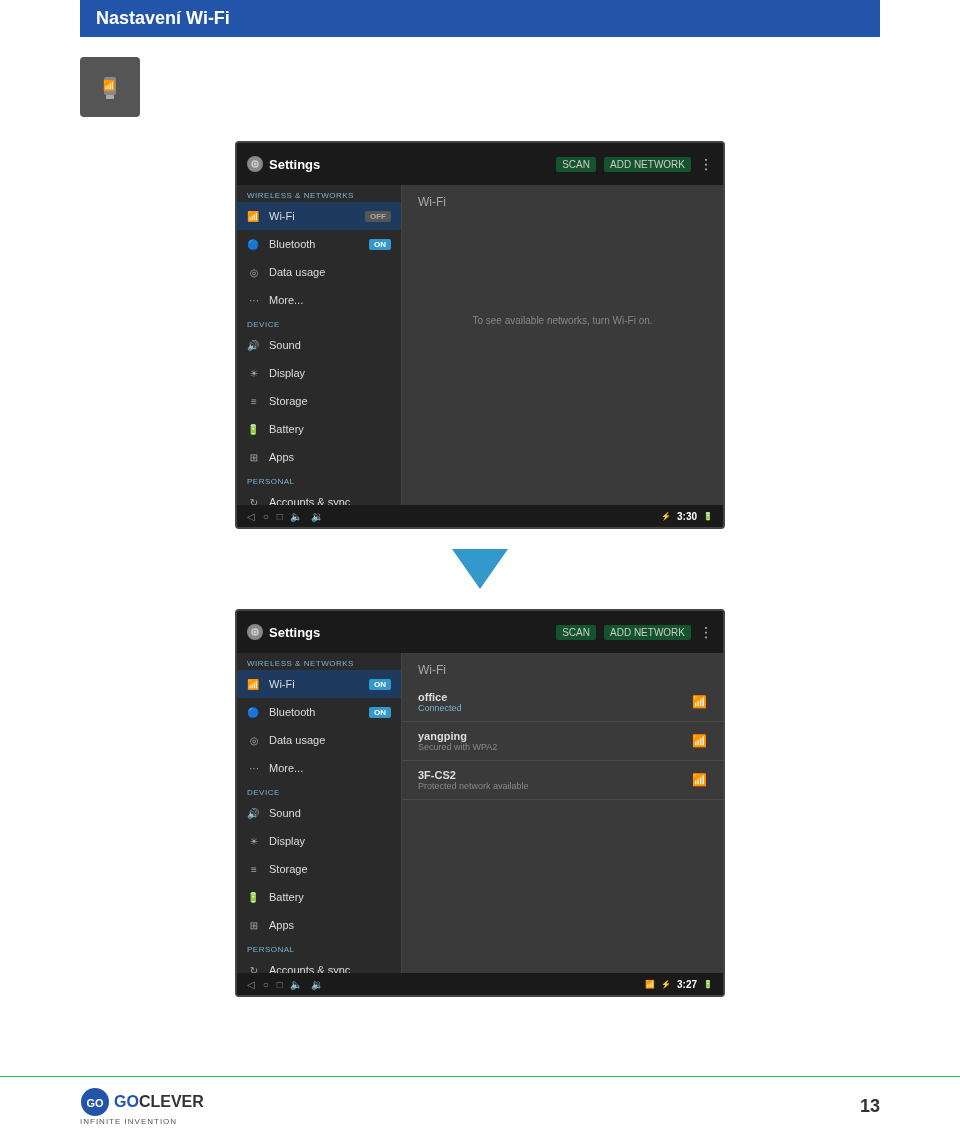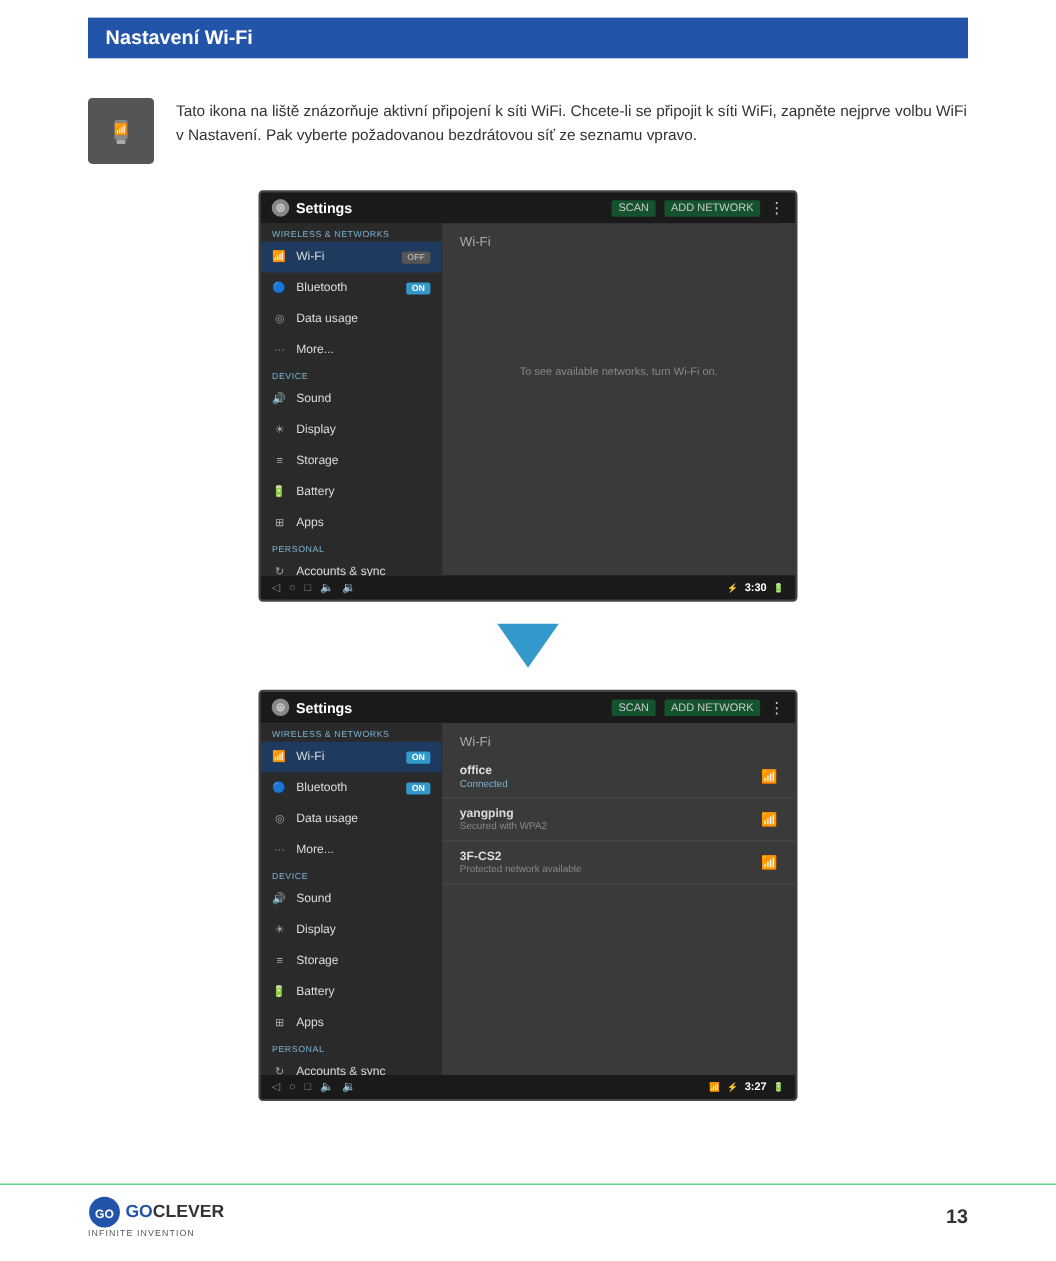--- a/index.html
+++ b/index.html
@@ -11,21 +11,21 @@
       position: relative;
     }
 
     
     .page-header {
       background: #2255aa;
       color: #ffffff;
       font-size: 18px;
       font-weight: bold;
       padding: 8px 16px;
-      margin: 16px 80px;
+      margin: 0 80px;
     }
 
     .content-area {
       padding: 20px 80px;
     }
 
     .intro-section {
       display: flex;
       align-items: flex-start;
       gap: 20px;
@@ -58,21 +58,21 @@
       margin: 0 auto;
       width: 490px;
     }
 
     .screenshot-titlebar {
       background: #1a1a1a;
       display: flex;
       align-items: center;
       justify-content: space-between;
       padding: 4px 10px;
-      height: 28px;
+      height: 42px;
     }
 
     .titlebar-left {
       display: flex;
       align-items: center;
       gap: 6px;
     }
 
     .settings-icon-small {
       width: 16px;
@@ -341,25 +341,20 @@
 
 <div class="content-area">
 
   <div class="intro-section">
     <div class="wifi-icon-box">
       <svg width="40" height="40" viewBox="0 0 40 40">
         <rect x="14" y="10" width="12" height="18" rx="2" fill="#888"></rect>
         <rect x="16" y="28" width="8" height="4" rx="1" fill="#aaa"></rect>
         <text x="20" y="22" text-anchor="middle" fill="white" font-size="10">📶</text>
       </svg>
-    </div>
-    <div class="intro-text">
-      <span>
-        <span>Tato ikona na liště znázorňuje aktivní připojení k síti WiFi. Chcete-li se připojit k síti WiFi, zapněte nejprve volbu WiFi v Nastavení.</span> <span>Pak vyberte požadovanou bezdrátovou síť ze seznamu vpravo.</span>
-      </span>
     </div>
   </div>
 
   <div class="screenshots-wrapper">
 
     <div class="screenshot-container">
 
       <div class="screenshot-titlebar">
         <div class="titlebar-left">
           <div class="settings-icon-small">

